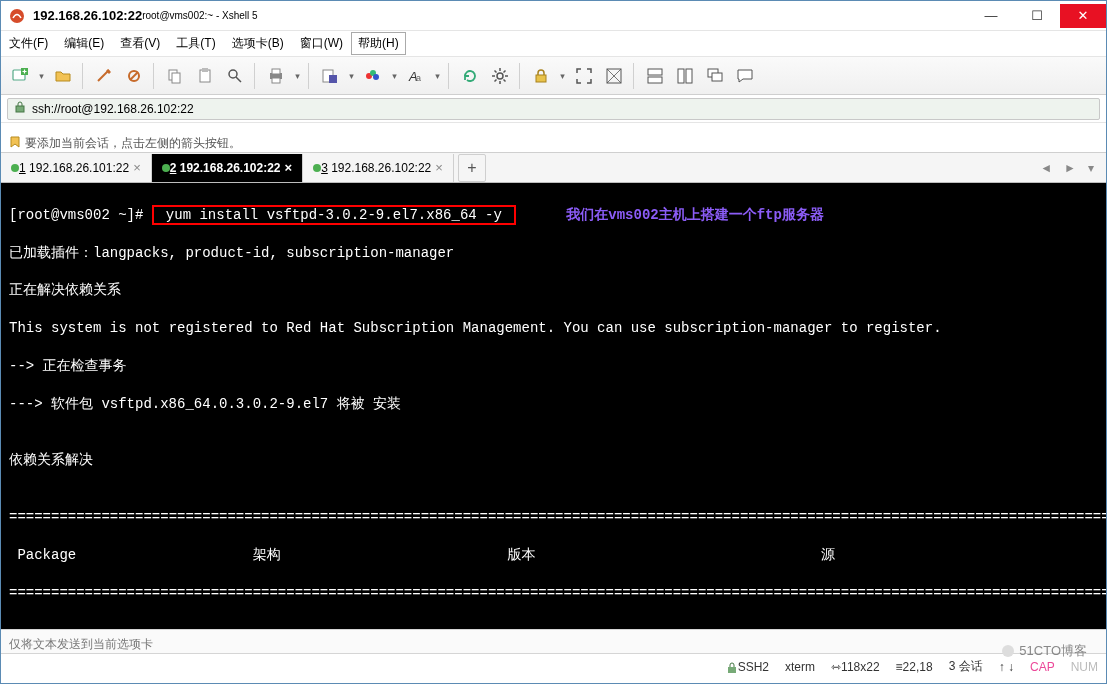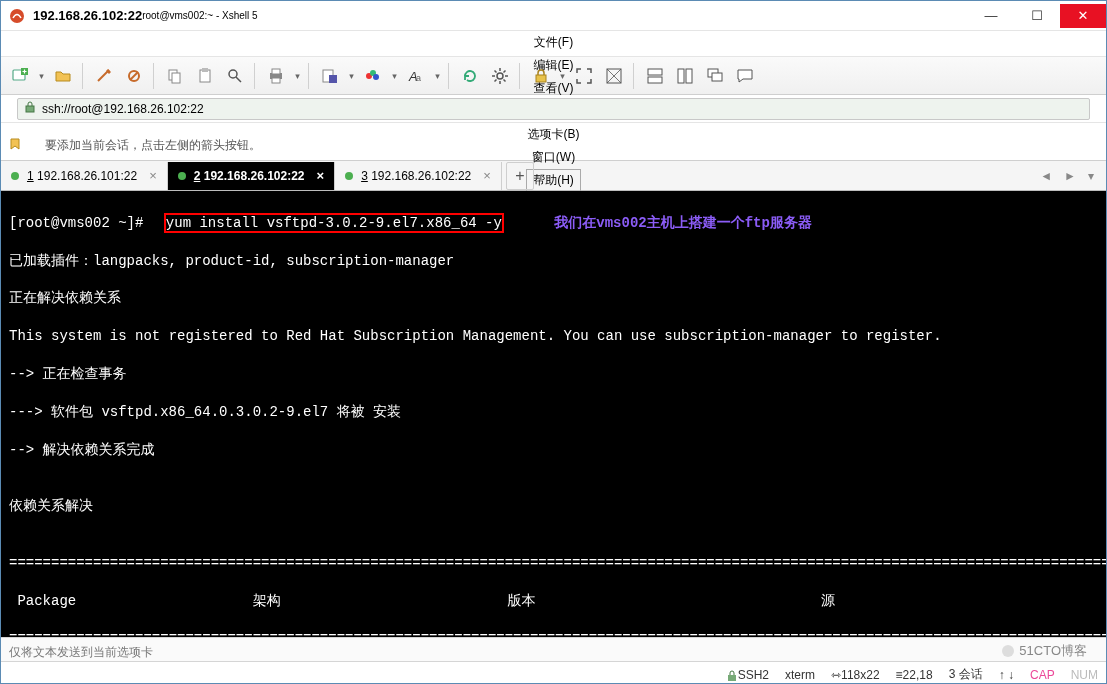--- a/index.html
+++ b/index.html
@@ -5,45 +5,45 @@
   * { box-sizing: border-box; margin: 0; padding: 0; }
   body { font-family: "Microsoft YaHei", Tahoma, Arial, sans-serif; font-size: 12px; background: #fff; width: 1107px; height: 684px; overflow: hidden; border: 1px solid #5b8bb4; }
   .title-bar { height: 30px; display: flex; align-items: center; background: #fff; border-bottom: 1px solid #e5e5e5; padding: 0 0 0 8px; }
   .app-icon { width: 16px; height: 16px; margin-right: 8px; }
   .title-text { display: flex; align-items: center; flex: 1; }
   .title-host { font-weight: bold; font-size: 13px; }
   .title-app { color: #000000; font-size: 10px; margin-left: 0; }
   .win-controls { display: flex; height: 24px; }
   .win-btn { width: 46px; height: 24px; display: flex; align-items: center; justify-content: center; font-size: 13px; color: #333; }
   .win-close { background: #e81123; color: #fff; }
-  .menu-bar { height: 26px; display: flex; align-items: center; padding: 0 0; background: #fff; border-bottom: 1px solid #e5e5e5; flex-direction: column; }
+  .menu-bar { height: 26px; display: flex; align-items: center; padding: 0 0; background: #fff; border-bottom: 1px solid #e5e5e5; }
   .menu-item { padding: 3px 8px; cursor: pointer; font-size: 12px; }
   .menu-item.boxed { border: 1px solid #aaa; padding: 2px 6px; }
   .toolbar { height: 38px; display: flex; align-items: center; padding: 0 6px; background: linear-gradient(#fafafa,#f0f0f0); border-bottom: 1px solid #cfcfcf; gap: 4px; }
   .tb-group { display: flex; align-items: center; gap: 4px; padding-right: 6px; border-right: 1px solid #d0d0d0; margin-right: 4px; }
   .tb-btn { width: 26px; height: 26px; display: flex; align-items: center; justify-content: center; border-radius: 3px; cursor: pointer; }
   .tb-btn svg { width: 18px; height: 18px; }
   .dd { width: 9px; height: 24px; display:flex; align-items:center; justify-content:center; color:#666; font-size:9px; }
-  .address-bar { height: 28px; display: flex; align-items: center; padding: 0 16px; background: #fff; border-bottom: 1px solid #e5e5e5; }
+  .address-bar { height: 28px; display: flex; align-items: center; padding: 0 6px; background: #fff; border-bottom: 1px solid #e5e5e5; }
   .address-box { flex: 1; border: 1px solid #c8c8c8; background: #eef3ee; height: 22px; display: flex; align-items: center; padding: 0 6px; gap: 6px; border-radius: 2px; }
   .lock-icon svg { width: 12px; height: 12px; }
-  .tip-bar { height: 30px; display: flex; align-items: center; padding: 0 8px; background: #fff; border-bottom: 1px solid #cfcfcf; gap: 22px; color: #555; margin-top: 8px; }
+  .tip-bar { height: 30px; display: flex; align-items: flex-end; padding: 0 8px; background: #fff; border-bottom: 1px solid #cfcfcf; gap: 2px; color: #555; }
   .tabs-row { height: 30px; display: flex; align-items: center; background: #f5f5f5; border-bottom: 1px solid #bdbdbd; }
-  .tab { height: 28px; display: flex; align-items: center; padding: 0 10px; border-right: 1px solid #cfcfcf; gap: 8px; cursor: pointer; position: relative; }
+  .tab { height: 28px; display: flex; align-items: center; padding: 0 10px; border-right: 1px solid #cfcfcf; cursor: pointer; position: relative; }
   .tab .dot { width: 8px; height: 8px; border-radius: 50%; background: #4caf50; }
   .tab .num { text-decoration: underline; }
   .tab.active { background: #000000; color: #fff; font-weight: bold; }
   .tab.active .close-x { color: #fff; }
   .tab .close-x { color: #888; font-size: 13px; margin-left: 4px; }
   .tab-add { width: 28px; height: 28px; display:flex; align-items:center; justify-content:center; border:1px solid #cfcfcf; border-radius:2px; margin-left:4px; font-size:16px; color:#555; cursor:pointer; }
   .tab-nav { margin-left: auto; display:flex; align-items:center; gap:4px; padding-right:8px; color:#888; }
   .tab-nav span { cursor:pointer; padding:2px 4px; }
   .terminal { background: #000; color: #fff; font-family: Consolas, "Courier New", monospace; font-size: 14px; line-height: 1.35; padding: 4px 8px 8px 8px; height: 446px; overflow: hidden; white-space: pre; position:relative; }
   .term-line { white-space: pre; }
-  .red-box { border: 2px solid #f00; padding: 0 0; margin-left: 12px; }
+  .red-box { border: 2px solid #f00; padding: 0 12px; }
   .red-annot { color: #8b5cf6; font-weight: bold; }
   .footer-hint { height: 24px; display:flex; align-items:flex-end; padding:0 8px; color:#777; border-top:1px solid #d5d5d5; background:#fafafa; }
   .status-bar { height: 26px; display:flex; align-items:center; padding:0 8px; background:#fff; border-top:1px solid #d5d5d5; gap:16px; justify-content:flex-end; color:#333; }
   .status-bar .sitem { display:flex; align-items:flex-end; gap:0; }
   .status-bar .sitem svg { width:12px; height:12px; }
   .watermark { position:absolute; right:20px; bottom:24px; color:#888; font-size:13px; display:flex; align-items:center; gap:4px; pointer-events:none; }
 </style>
 </head>
 <body>
 
@@ -261,21 +261,20 @@
   </div>
 </div>
 
 <div class="terminal">
 <div class="term-line"><span>[root@vms002 ~]# </span><span class="red-box">yum install vsftpd-3.0.2-9.el7.x86_64 -y</span>      <span class="red-annot">我们在vms002主机上搭建一个ftp服务器</span></div>
 <div class="term-line">已加载插件：langpacks, product-id, subscription-manager</div>
 <div class="term-line">正在解决依赖关系</div>
 <div class="term-line">This system is not registered to Red Hat Subscription Management. You can use subscription-manager to register.</div>
 <div class="term-line">--&gt; 正在检查事务</div>
 <div class="term-line">---&gt; 软件包 vsftpd.x86_64.0.3.0.2-9.el7 将被 安装</div>
-<div class="term-line">--&gt; 解决依赖关系完成</div>
 <div class="term-line"></div>
 <div class="term-line">依赖关系解决</div>
 <div class="term-line"></div>
 <div class="term-line">================================================================================================================================================</div>
 <div class="term-line"> Package                     架构                           版本                                  源                                       大小</div>
 <div class="term-line">================================================================================================================================================</div>
 
 
 <div class="term-line"></div>
 

